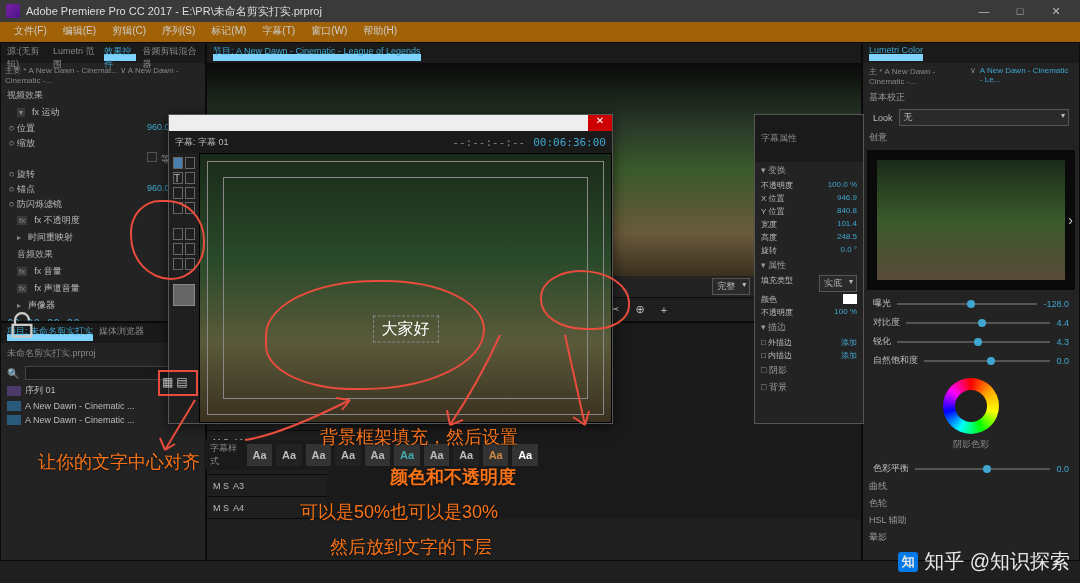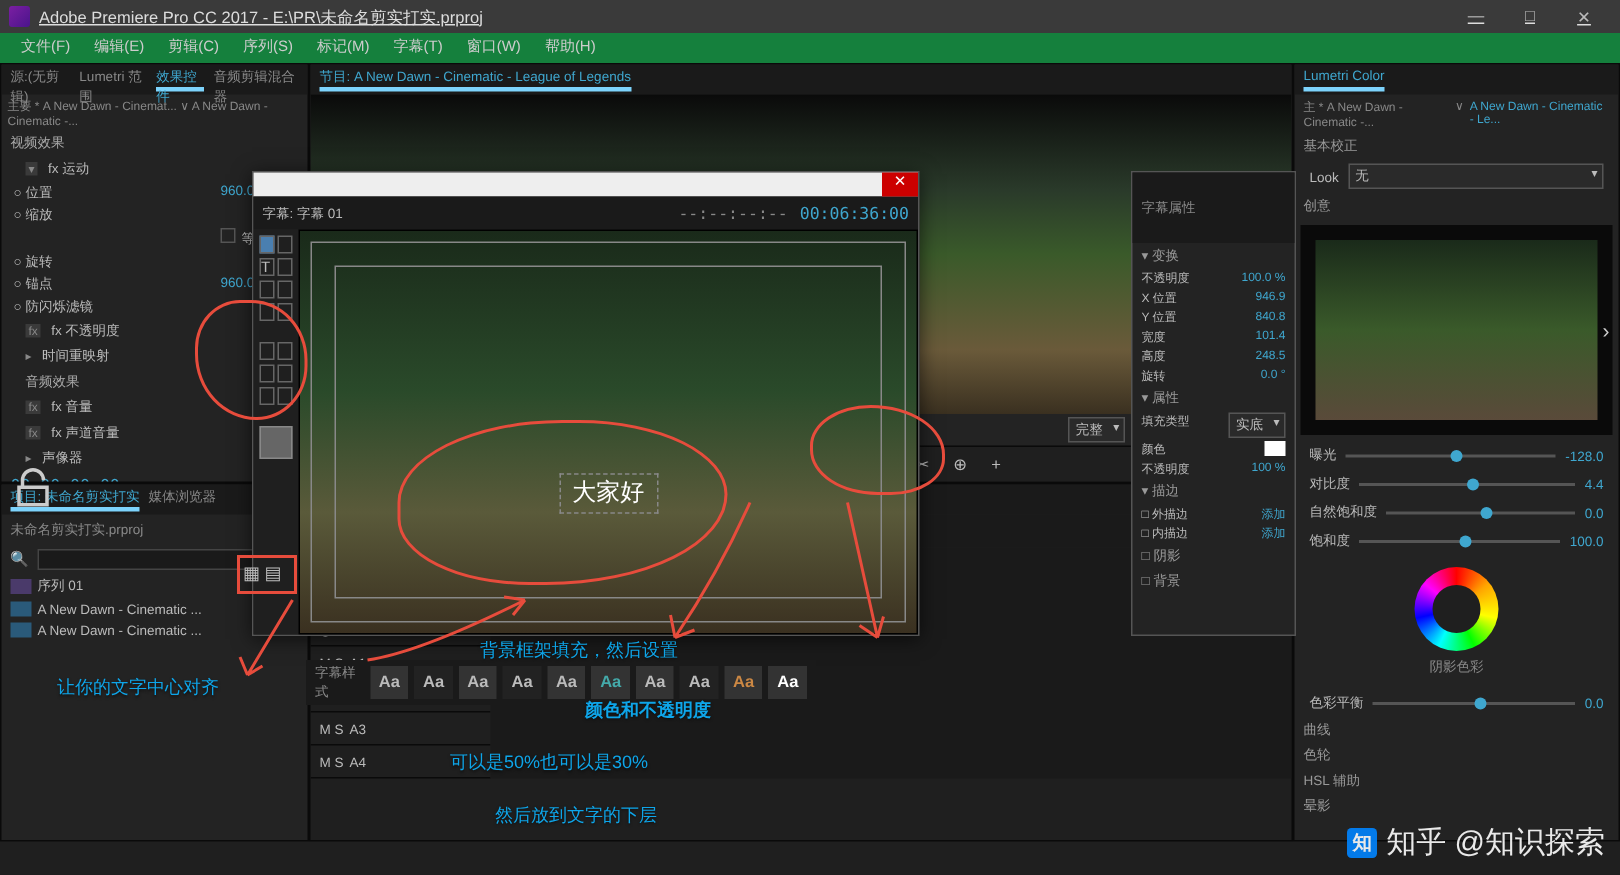--- a/index.html
+++ b/index.html
@@ -1,26 +1,26 @@
 <!DOCTYPE html>
 <html><head>
 <meta charset="utf-8">
 <style>
 * { margin:0; padding:0; box-sizing:border-box; font-family:"Microsoft YaHei",sans-serif; }
 body { background:#1f1f1f; color:#bbb; font-size:10px; width:1080px; height:583px; overflow:hidden; position:relative; }
-.titlebar { height:22px; background:#3a3a3a; display:flex; align-items:center; padding:0 6px; font-size:11px; color:#ddd;text-decoration:underline; }
+.titlebar { height:22px; background:#3a3a3a; display:flex; align-items:center; padding:0 6px; font-size:11px; color:#ddd; }
 .titlebar .icon { width:14px; height:14px; background:linear-gradient(135deg,#7b1fa2,#4a148c); margin-right:6px; border-radius:2px; }
 .titlebar .spacer { flex:1; }
 .winbtn { width:36px; height:22px; display:flex; align-items:center; justify-content:center; color:#bbb; }
-.menubar { height:20px; background:#15803d; display:flex; padding:0 6px; }
+.menubar { height:20px; background:#a16207; display:flex; padding:0 6px; }
 .menubar span { padding:2px 8px; color:#ccc; font-size:10px; }
 .workspace { display:flex; height:calc(583px - 64px); }
 .panel { background:#232323; border:1px solid #0a0a0a; display:flex; flex-direction:column; overflow:hidden; }
 .panel-header { height:20px; background:#1a1a1a; padding:2px 6px; display:flex; gap:6px; font-size:9px; color:#888; }
-.panel-header span.active { color:#3fa7cf; border-bottom:3px solid #7dd3fc; }
+.panel-header span.active { color:#3fa7cf; border-bottom:7px solid #7dd3fc; }
 .col { display:flex; flex-direction:column; }
 .row-val { display:flex; justify-content:space-between; padding:1px 8px; font-size:9px; }
 .row-val .v { color:#3fa7cf; }
 .tree-row { padding:2px 6px 2px 16px; color:#bbb; font-size:9px; display:flex; align-items:center; gap:4px; }
 .tri::before { content:"▸"; color:#888; margin-right:3px; font-size:8px; }
 .tri.open::before { content:"▾"; }
 .fx::before { content:"fx"; background:#3a3a3a; padding:0 2px; margin-right:3px; font-size:8px; }
 .chk { width:10px;height:10px;border:1px solid #555;display:inline-block;margin-right:4px; }
 .preview { background:#000; position:relative; flex:1; display:flex; align-items:center; justify-content:center; }
 .preview img, .preview .frame { width:100%; height:100%; background:linear-gradient(180deg,#1a2a1a 0%,#2a3a2a 40%,#4a5a3a 60%,#5a4a3a 100%); }
@@ -67,21 +67,21 @@
 .wheels { display:flex; justify-content:space-around; padding:8px; }
 .wheel-lbl { text-align:center; color:#888; font-size:9px; margin-top:4px; }
 .timeline { background:#1f1f1f; flex:1; }
 .tl-head { display:flex; height:22px; background:#1a1a1a; align-items:center; padding:0 8px; gap:10px; }
 .tracks { display:flex; }
 .track-labels { width:120px; }
 .track-row { height:22px; border-bottom:1px solid #0a0a0a; display:flex; align-items:center; padding:0 6px; gap:4px; font-size:9px; }
 .track-area { flex:1; background:#1a1a1a; position:relative; }
 .lock-badge { position:absolute; left:8px; top:312px; width:28px; height:28px; }
 .lock-badge svg { width:28px; height:28px; }
-.red-annot { position:absolute; color:#0ea5e9; font-size:12px; font-weight:500; pointer-events:none; text-shadow:0 1px 2px rgba(0,0,0,.6); }
+.red-annot { position:absolute; color:#f97316; font-size:18px; font-weight:500; pointer-events:none; text-shadow:0 1px 2px rgba(0,0,0,.6); }
 .red-circle { position:absolute; border:2px solid #e74c3c; border-radius:50%; pointer-events:none; }
 .red-box { position:absolute; border:2px solid #e74c3c; pointer-events:none; }
 .red-arrow { position:absolute; pointer-events:none; }
 .watermark { position:absolute; right:10px; bottom:8px; color:#fff; font-size:20px; opacity:.9; display:flex; align-items:center; gap:6px; }
 .watermark .zh { width:20px;height:20px;background:#0084ff;color:#fff;display:flex;align-items:center;justify-content:center;font-weight:bold;font-size:13px;border-radius:3px; }
 .dd { background:#2a2a2a; border:1px solid #555; padding:1px 14px 1px 4px; font-size:9px; position:relative; }
 .dd::after { content:"▾"; position:absolute; right:3px; top:1px; font-size:8px; }
 </style>
 </head>
 <body>
@@ -278,32 +278,32 @@
         <span class="v" style="color:#3fa7cf">-128.0</span>
       </div>
     <div class="slider-row">
         <span>对比度</span>
         <div class="slider">
           <div class="dot"></div>
         </div>
         <span style="color:#3fa7cf">4.4</span>
       </div>
     <div class="slider-row">
+        <span>锐化</span>
+        <div class="slider">
+          <div class="dot"></div>
+        </div>
+        <span style="color:#3fa7cf">4.3</span>
+      </div>
+    <div class="slider-row">
         <span>自然饱和度</span>
         <div class="slider">
           <div class="dot"></div>
         </div>
         <span style="color:#3fa7cf">0.0</span>
-      </div>
-    <div class="slider-row">
-        <span>饱和度</span>
-        <div class="slider">
-          <div class="dot"></div>
-        </div>
-        <span style="color:#3fa7cf">100.0</span>
       </div>
     <div class="wheels">
       <div>
           <div class="color-wheel"></div>
           <div class="wheel-lbl">阴影色彩</div>
         </div>
     </div>
     <div class="slider-row">
         <span>色彩平衡</span>
         <div class="slider">

